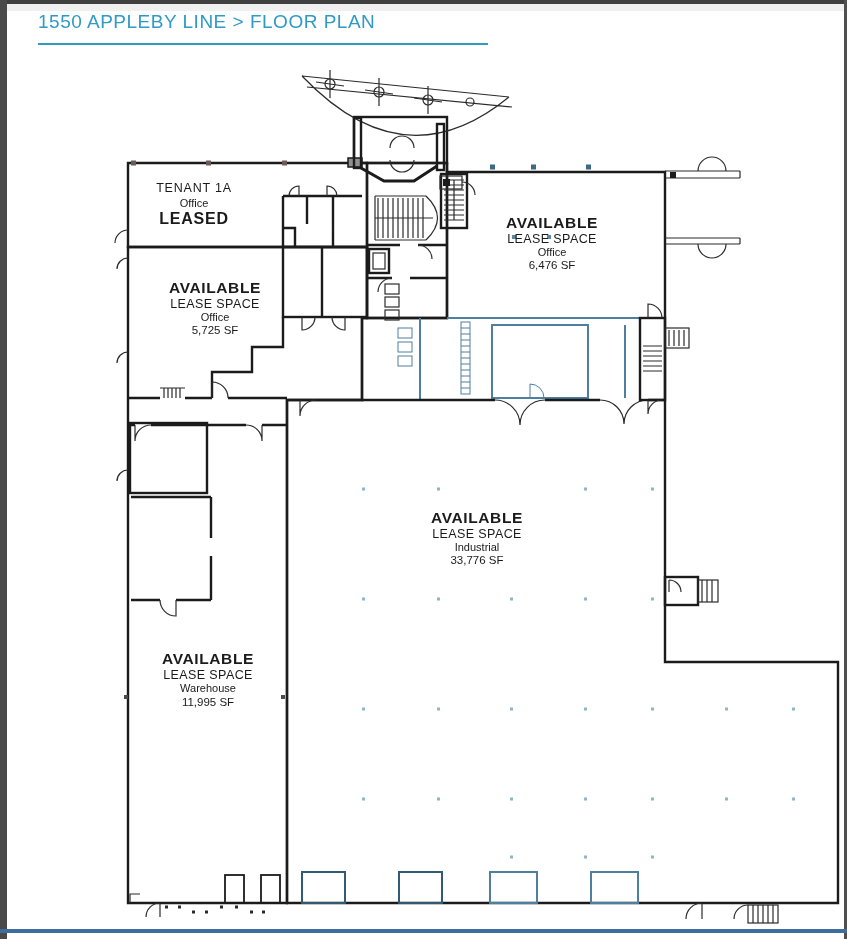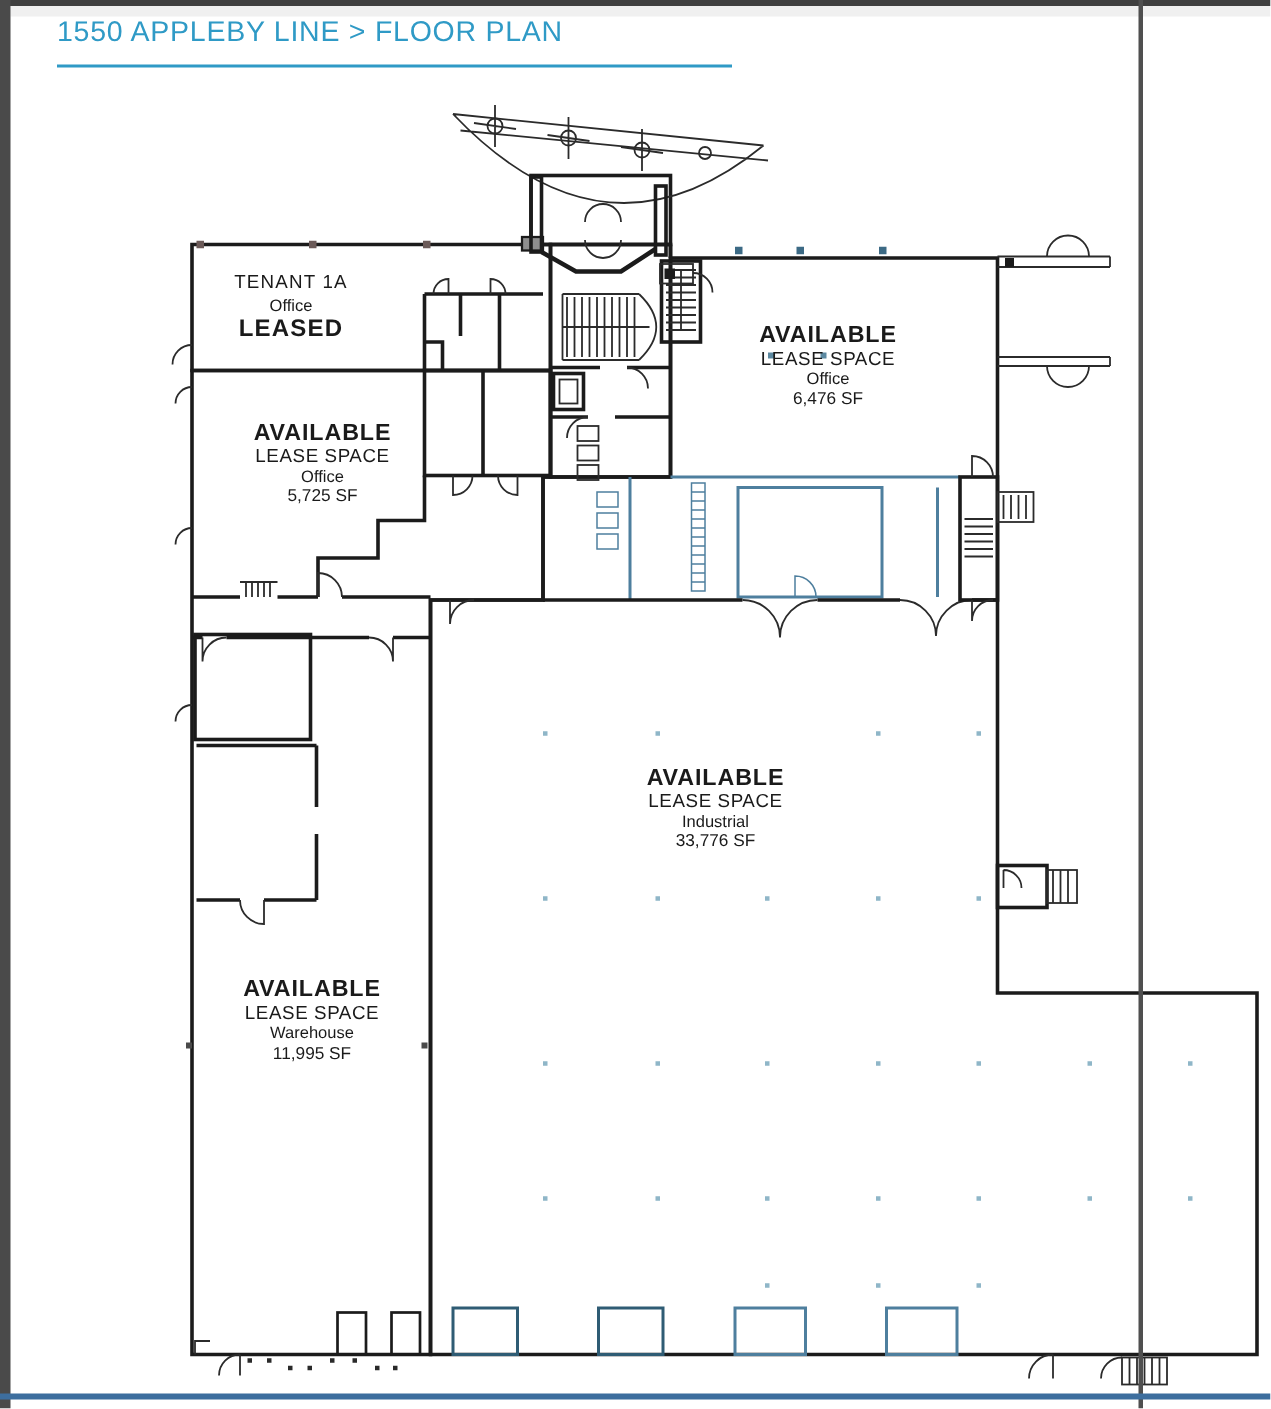--- a/index.html
+++ b/index.html
@@ -1,17 +1,17 @@
 <!DOCTYPE html>
 <html><head>
 <meta charset="utf-8">
 <style>
   html,body{margin:0;padding:0;background:#fff;width:847px;height:939px;overflow:hidden;
     font-family:"Liberation Sans", sans-serif;}
-  .page{position:relative;width:762px;height:939px;background:#fff;}
+  .page{position:relative;width:847px;height:939px;background:#fff;}
   .frame-left{position:absolute;left:0;top:0;width:7px;height:939px;background:#4a4a4a;}
   .frame-top{position:absolute;left:0;top:0;width:847px;height:4px;background:#3f3f3f;}
   .frame-top-band{position:absolute;left:7px;top:4px;width:840px;height:7px;background:#f0f0f0;}
   .frame-right{position:absolute;right:0;top:0;width:3px;height:939px;background:#4f4f4f;}
   .footer-rule{position:absolute;left:0;top:929px;width:847px;height:4px;background:#3d6e9e;}
   .title{position:absolute;left:38px;top:11px;font-size:19px;font-weight:500;
     letter-spacing:0.5px;color:#2f9ac6;white-space:nowrap;}
   .title-rule{position:absolute;left:38px;top:43px;width:450px;height:2px;background:#2f9ac6;}
   svg{position:absolute;left:0;top:0;}
   svg text{text-anchor:middle;fill:#1a1a1a;}

